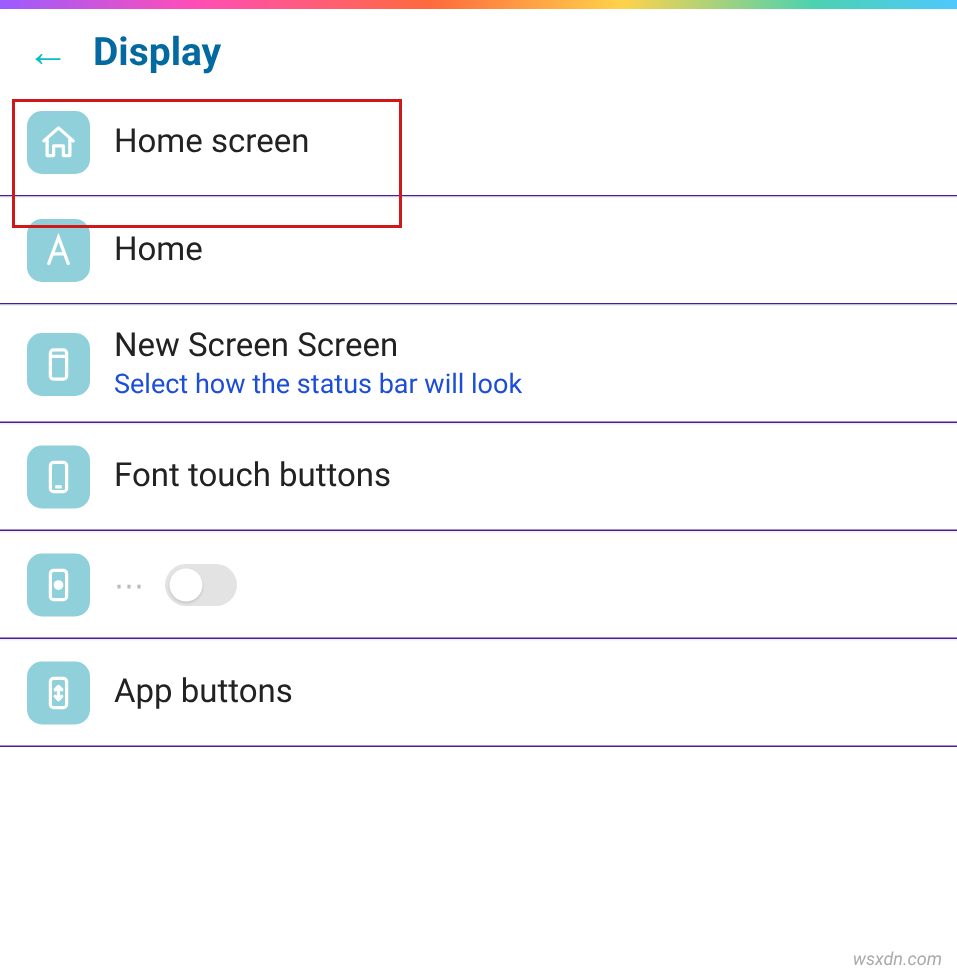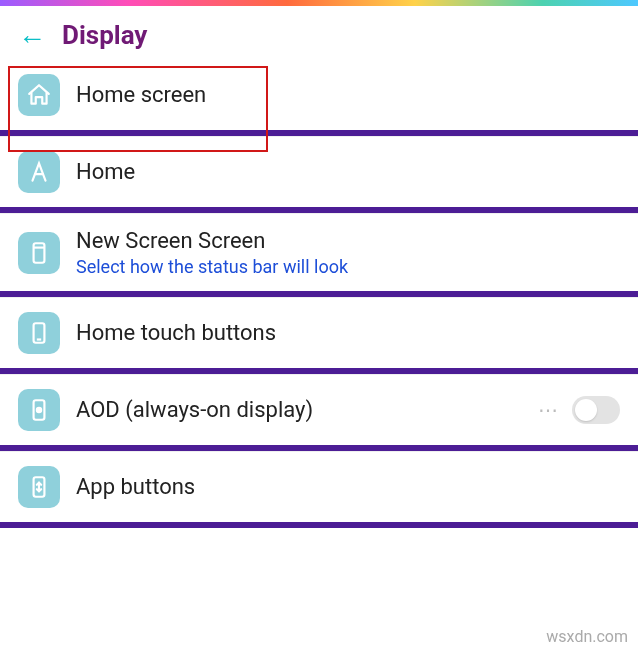--- a/index.html
+++ b/index.html
@@ -22,28 +22,28 @@
     .back-arrow {
       color: #0bbec6;
       font-size: 28px;
       line-height: 1;
       margin-right: 16px;
       font-weight: 400;
     }
     .title {
       font-size: 26px;
       font-weight: 700;
-      color: #701a75;
+      color: #0369a1;
     }
     .list { }
     .item {
       display: flex;
       align-items: center;
       padding: 14px 18px;
-      border-bottom: 6px solid #4c1d95;
+      border-bottom: 1px solid #4c1d95;
       border-top: 1px solid #f0f0f0;
       position: relative;
     }
     .item:first-child { border-top: none; }
     .icon-wrap {
       width: 42px;
       height: 42px;
       border-radius: 10px;
       background: #8fd0db;
       display: flex;
@@ -93,22 +93,23 @@
       background: #fff;
       position: absolute;
       top: 3px;
       left: 3px;
       box-shadow: 0 1px 2px rgba(0,0,0,0.15);
     }
     .watermark {
       position: absolute;
       bottom: 4px;
       right: 10px;
-      font-size: 16px;
+      font-size: 12px;
       color: #aaa;
+      font-style: italic;
     }
   </style>
 </head>
 <body>
 
 <div class="top-border"></div>
 
 <div class="header">
   <span class="back-arrow">←</span>
   <span class="title">Display</span>
@@ -155,34 +156,31 @@
   </div>
 
   <div class="item">
     <span class="icon-wrap">
       <svg viewBox="0 0 24 24" fill="none" stroke="#fff" stroke-width="2">
           <rect x="7" y="3" width="10" height="18" rx="2"></rect>
           <line x1="10" y1="18" x2="14" y2="18"></line>
         </svg>
     </span>
     <div class="text-wrap">
-      <div class="item-label">Home touch buttons</div>
+      <div class="item-label">Font touch buttons</div>
     </div>
   </div>
 
   <div class="item">
     <span class="icon-wrap">
       <svg viewBox="0 0 24 24" fill="none" stroke="#fff" stroke-width="2">
           <rect x="7" y="3" width="10" height="18" rx="2"></rect>
           <circle cx="12" cy="12" r="2" fill="#fff"></circle>
         </svg>
     </span>
-    <div class="text-wrap">
-      <div class="item-label">AOD (always-on display)</div>
-    </div>
     <span class="more-dots">⋯</span>
     <div class="switch">
       <div class="switch-knob"></div>
     </div>
   </div>
 
   <div class="item">
     <span class="icon-wrap">
       <svg viewBox="0 0 24 24" fill="none" stroke="#fff" stroke-width="2" stroke-linecap="round" stroke-linejoin="round">
           <rect x="7" y="3" width="10" height="18" rx="2"></rect>

